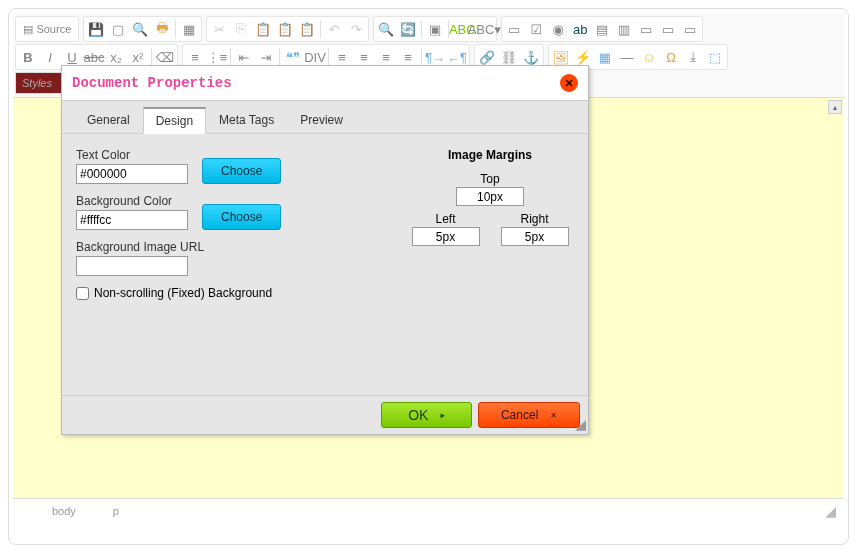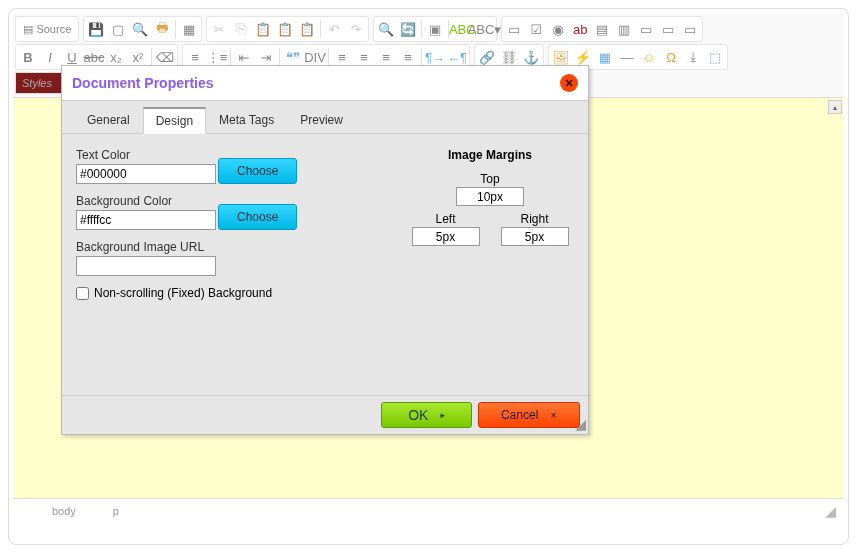--- a/index.html
+++ b/index.html
@@ -15,32 +15,32 @@
 .styles-box { border: 1px solid #ddd; background: #7f1d1d; font-style: italic; color: #aaa; font-size: 11px; padding: 3px 6px; width: 60px; height: 22px; display: flex; align-items: center; }
 .content-area { background: #ffffcc; height: 400px; position: relative; }
 .scroll-up { position: absolute; top: 2px; right: 2px; width: 14px; height: 14px; background: #eee; border: 1px solid #ccc; display: flex; align-items: center; justify-content: center; font-size: 8px; color: #666; }
 .status-bar { border-top: 1px solid #ddd; padding: 4px 8px; color: #999; font-size: 11px; display: flex; justify-content: space-between; align-items: center; }
 .status-path span { margin-right: 6px; padding-left: 31px; }
 .resize-grip { color: #bbb; font-size: 14px; }
 
 
 .dialog { position: absolute; top: 56px; left: 52px; width: 528px; background: #e6e6e6; border: 1px solid #bbb; box-shadow: 2px 2px 4px rgba(0,0,0,0.2); }
 .dialog-title-bar { background: #fff; padding: 8px 10px; display: flex; justify-content: space-between; align-items: center; border-bottom: 1px solid #ccc; }
-.dialog-title { font-weight: bold; font-size: 14px; color: #8b5cf6; }
+.dialog-title { font-weight: bold; font-size: 14px; color: #ec4899; font-family: Liberation Mono, monospace; }
 .dialog-close { width: 18px; height: 18px; background: #ff4400; border-radius: 50%; display: flex; align-items: center; justify-content: center; color: #330000; font-size: 11px; cursor: pointer; font-weight: bold; }
 .tabs-bar { background: #e6e6e6; padding: 6px 12px 0; display: flex; gap: 0; border-bottom: 1px solid #ccc; }
 .tab { padding: 5px 12px; font-size: 12px; color: #333; cursor: pointer; border: 1px solid transparent; border-bottom: none; }
 .tab.active { background: #fff; border: 1px solid #ccc; border-bottom: 1px solid #fff; margin-bottom: -1px; border-top: 2px solid #999; }
 .dialog-body { padding: 14px 14px 90px; display: flex; gap: 30px; min-height: 300px; }
 .left-col { flex: 0 0 300px; }
 .right-col { flex: 1; }
-.field-row { margin-bottom: 10px; display: flex; align-items: flex-end; gap: 2px; }
+.field-row { margin-bottom: 10px; display: flex; align-items: flex-end; gap: 14px; }
 .field-stack { display: flex; flex-direction: column; }
 .field-label { font-size: 12px; color: #333; margin-bottom: 2px; }
-.text-input { width: 140px; height: 20px; border: 1px solid #999; background: #fff; padding: 1px 3px; font-size: 12px; }
+.text-input { width: 112px; height: 20px; border: 1px solid #999; background: #fff; padding: 1px 3px; font-size: 12px; }
 .choose-btn { background: linear-gradient(#33d6ff, #00b8e6); border: 1px solid #0099cc; color: #003344; padding: 5px 18px; font-size: 12px; border-radius: 3px; cursor: pointer; }
 .checkbox-row { display: flex; align-items: center; gap: 5px; margin-top: 6px; }
 .checkbox-row input { width: 13px; height: 13px; }
 .margins-title { font-weight: bold; font-size: 12px; text-align: center; margin-bottom: 10px; }
 .margins-grid { display: grid; grid-template-columns: 1fr 1fr; grid-template-rows: auto auto auto; gap: 6px 10px; justify-items: center; }
 .margin-cell { display: flex; flex-direction: column; align-items: center; }
 .margin-cell.top { grid-column: 1 / 3; }
 .margin-cell.bottom { grid-column: 1 / 3; }
 .margin-label { font-size: 12px; margin-bottom: 1px; }
 .margin-input { width: 68px; height: 19px; border: 1px solid #999; background: #fff; text-align: center; font-size: 12px; }
@@ -87,21 +87,21 @@
         <div class="tool-sep"></div>
         <div class="tool-btn">▣</div>
         <div class="tool-sep"></div>
         <div class="tool-btn" style="color:#7ac700">ABC</div>
         <div class="tool-btn">ABC▾</div>
       </div>
       <div class="tool-group">
         <div class="tool-btn">▭</div>
         <div class="tool-btn">☑</div>
         <div class="tool-btn">◉</div>
-        <div class="tool-btn" style="color:#b91c1c">ab</div>
+        <div class="tool-btn" style="color:#0c4a6e">ab</div>
         <div class="tool-btn">▤</div>
         <div class="tool-btn">▥</div>
         <div class="tool-btn">▭</div>
         <div class="tool-btn">▭</div>
         <div class="tool-btn">▭</div>
       </div>
     </div>
     <div class="toolbar-row">
       <div class="tool-group">
         <div class="tool-btn">

